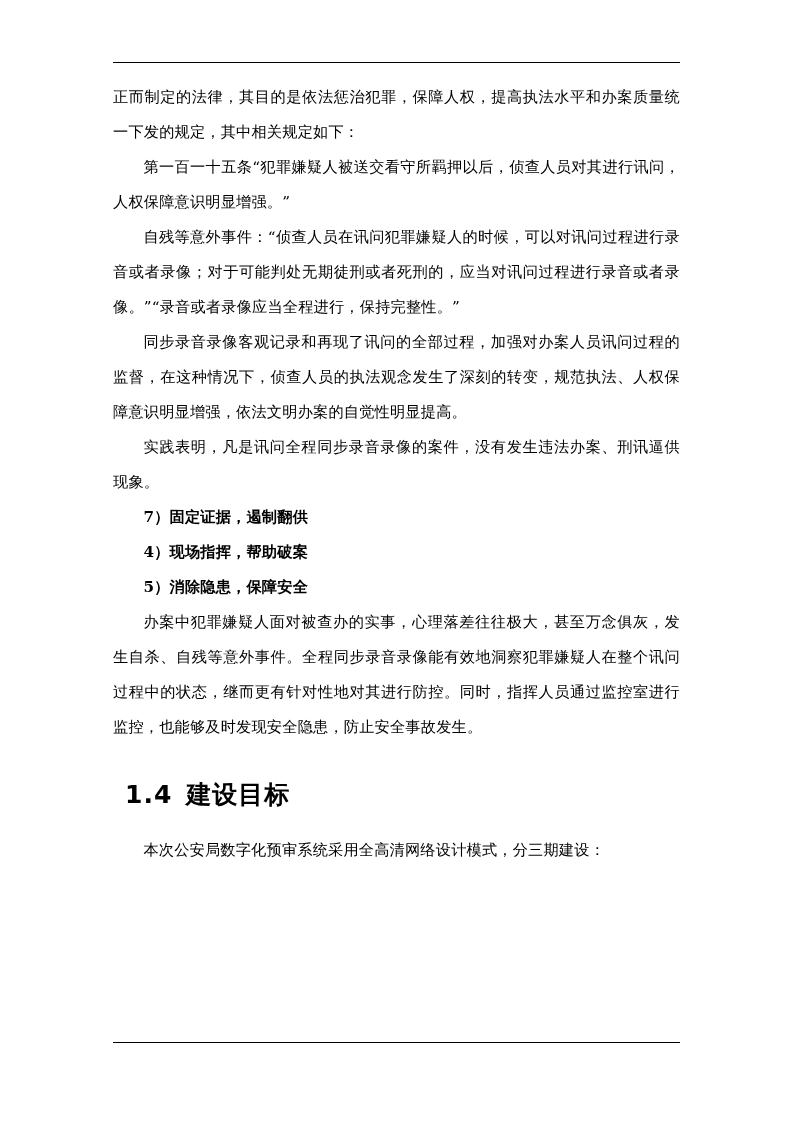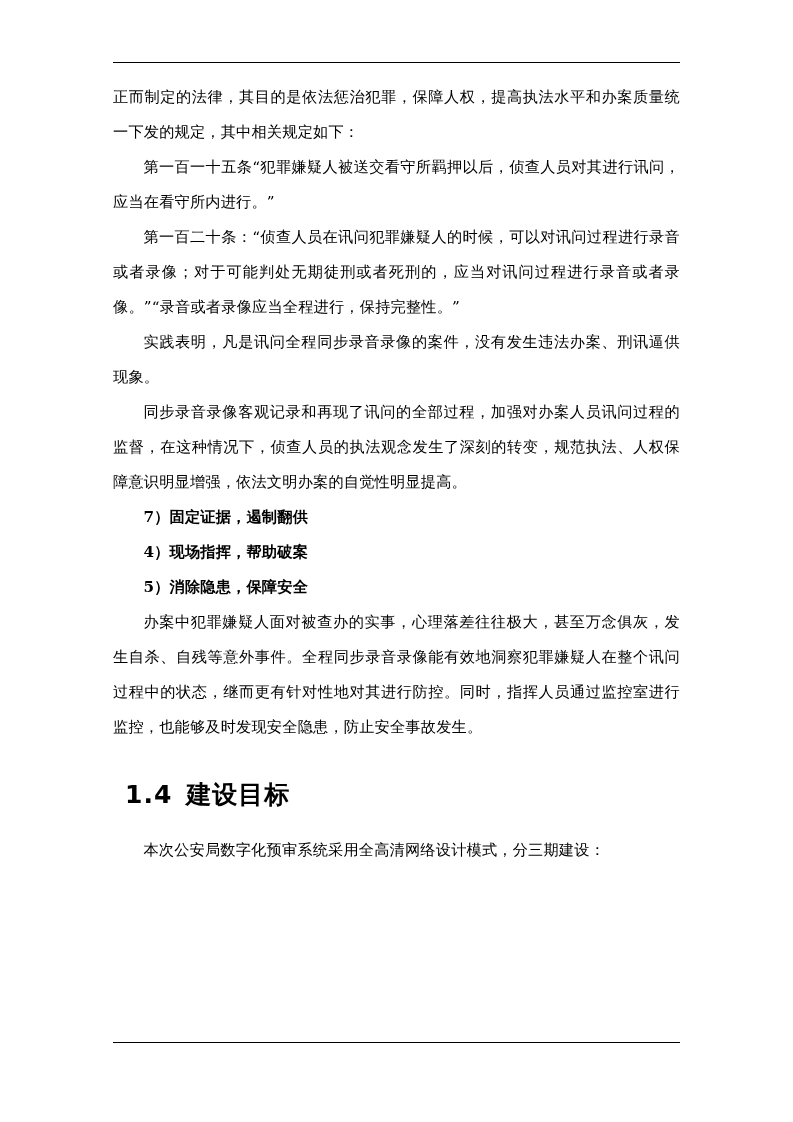--- a/index.html
+++ b/index.html
@@ -76,24 +76,24 @@
 </style>
 </head>
 <body>
 
 <div class="page">
 
   <div class="header-rule"></div>
 
   <div class="content">
     <p class="plain">正而制定的法律，其目的是依法惩治犯罪，保障人权，提高执法水平和办案质量统一下发的规定，其中相关规定如下：</p>
-    <p class="indent">第一百一十五条“犯罪嫌疑人被送交看守所羁押以后，侦查人员对其进行讯问，应当在看守所内进行。”</p>
-    <p class="indent">第一百二十条：“侦查人员在讯问犯罪嫌疑人的时候，可以对讯问过程进行录音或者录像；对于可能判处无期徒刑或者死刑的，应当对讯问过程进行录音或者录像。”“录音或者录像应当全程进行，保持完整性。”</p>
+    <p class="indent">第一百一十五条“犯罪嫌疑人被送交看守所羁押以后，侦查人员对其进行讯问，人权保障意识明显增强。”</p>
+    <p class="indent">自残等意外事件：“侦查人员在讯问犯罪嫌疑人的时候，可以对讯问过程进行录音或者录像；对于可能判处无期徒刑或者死刑的，应当对讯问过程进行录音或者录像。”“录音或者录像应当全程进行，保持完整性。”</p>
+    <p class="indent">同步录音录像客观记录和再现了讯问的全部过程，加强对办案人员讯问过程的监督，在这种情况下，侦查人员的执法观念发生了深刻的转变，规范执法、人权保障意识明显增强，依法文明办案的自觉性明显提高。</p>
     <p class="indent">实践表明，凡是讯问全程同步录音录像的案件，没有发生违法办案、刑讯逼供现象。</p>
-    <p class="indent">同步录音录像客观记录和再现了讯问的全部过程，加强对办案人员讯问过程的监督，在这种情况下，侦查人员的执法观念发生了深刻的转变，规范执法、人权保障意识明显增强，依法文明办案的自觉性明显提高。</p>
     <p class="bold">7）固定证据，遏制翻供</p>
     <p class="bold">4）现场指挥，帮助破案</p>
     <p class="bold">5）消除隐患，保障安全</p>
     <p class="indent">办案中犯罪嫌疑人面对被查办的实事，心理落差往往极大，甚至万念俱灰，发生自杀、自残等意外事件。全程同步录音录像能有效地洞察犯罪嫌疑人在整个讯问过程中的状态，继而更有针对性地对其进行防控。同时，指挥人员通过监控室进行监控，也能够及时发现安全隐患，防止安全事故发生。</p>
 
     <h2 class="section-heading">
       <span class="sec-num">1.4</span><span>建设目标</span>
     </h2>
 
     <p class="indent">本次公安局数字化预审系统采用全高清网络设计模式，分三期建设：</p>

